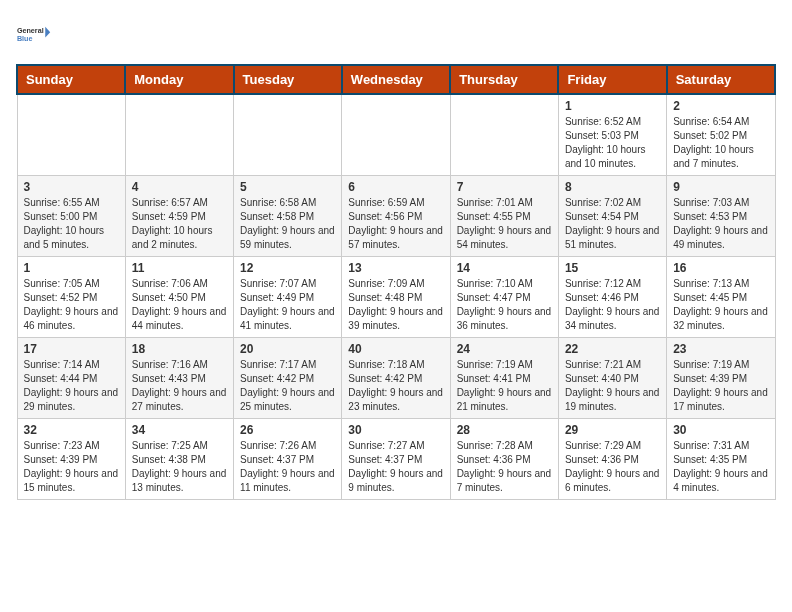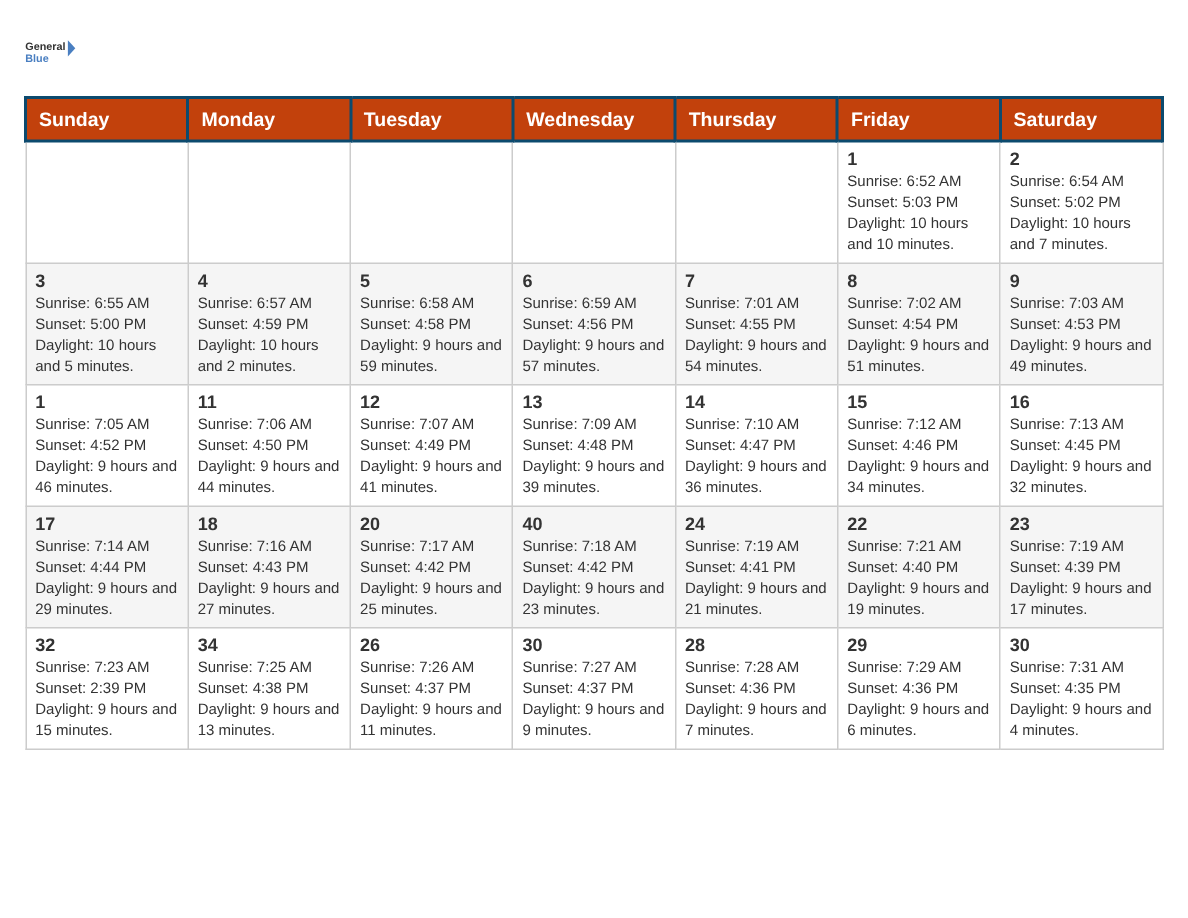--- a/index.html
+++ b/index.html
@@ -257,21 +257,21 @@
           <span class="day-num">23</span>
           <div class="day-info">Sunrise: 7:19 AM
 Sunset: 4:39 PM
 Daylight: 9 hours and 17 minutes.</div>
         </td>
       </tr>
       <tr>
         <td>
           <span class="day-num">32</span>
           <div class="day-info">Sunrise: 7:23 AM
-Sunset: 2:39 PM
+Sunset: 4:39 PM
 Daylight: 9 hours and 15 minutes.</div>
         </td>
         <td>
           <span class="day-num">34</span>
           <div class="day-info">Sunrise: 7:25 AM
 Sunset: 4:38 PM
 Daylight: 9 hours and 13 minutes.</div>
         </td>
         <td>
           <span class="day-num">26</span>

